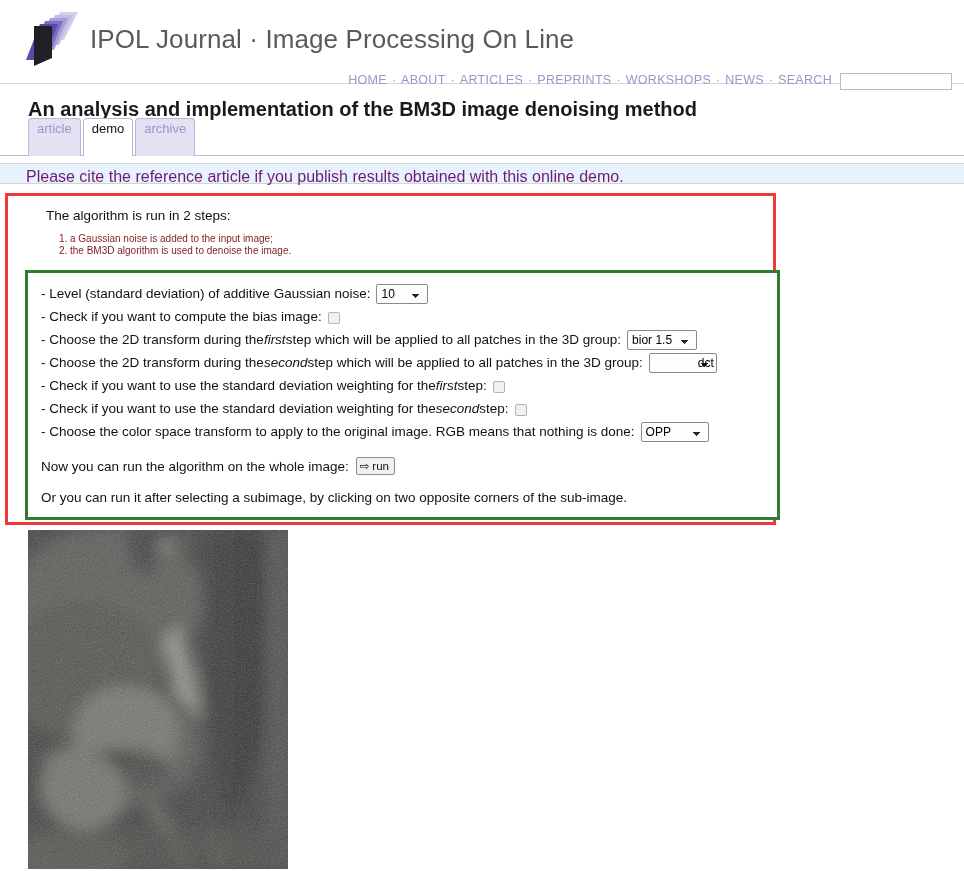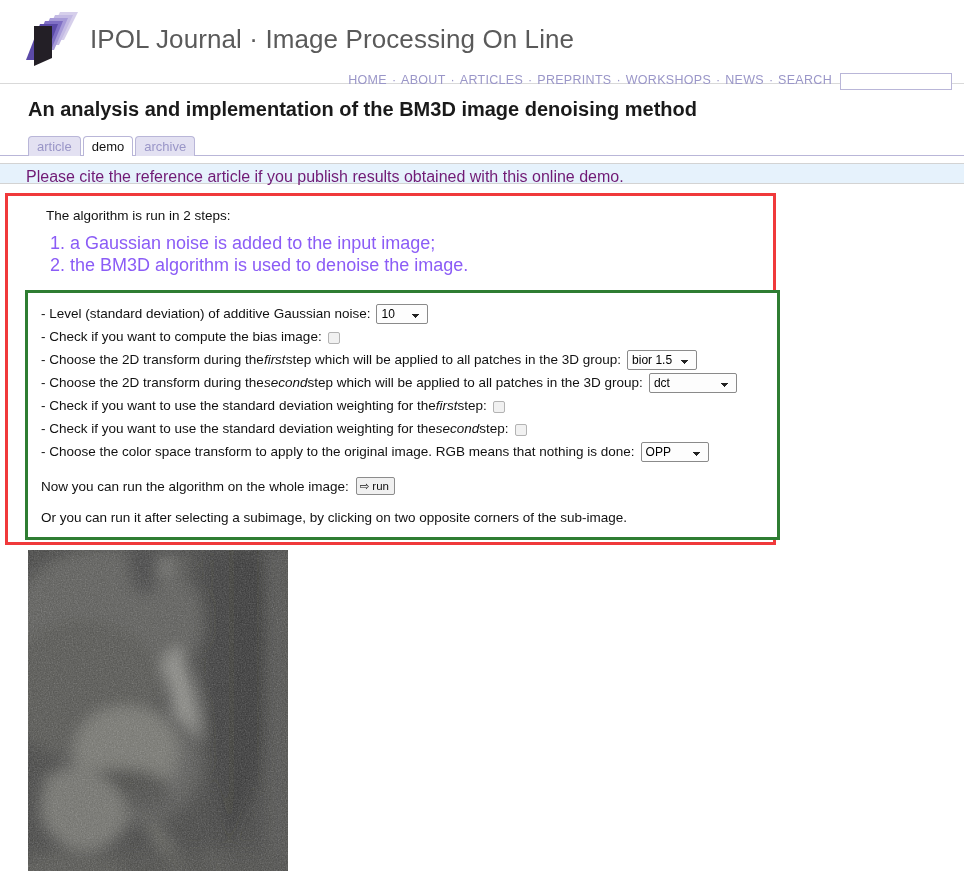--- a/index.html
+++ b/index.html
@@ -91,21 +91,21 @@
   }
   .tabs {
     position: absolute;
     left: 28px;
     bottom: -1px;
     display: flex;
     align-items: flex-end;
   }
   .tab {
     font-size: 13px;
-    padding: 2px 8px 2px 8px;
+    padding: 2px 8px 20px 8px;
     border: 1px solid #b9b6d8;
     border-bottom: none;
     border-radius: 4px 4px 0 0;
     background: #e3e1f2;
     color: #9a96c8;
     margin-right: 2px;
     text-decoration: none;
     line-height: 15px;
   }
   .tab.active {
@@ -139,22 +139,22 @@
     background: #ffffff;
   }
   .intro {
     padding: 12px 0 0 38px;
     font-size: 13.5px;
     color: #111;
   }
   .steps {
     margin: 10px 18px 14px 0;
     padding-left: 62px;
-    font-size: 18px;
-    color: #8b5cf6;
+    font-size: 10px;
+    color: #7f1d1d;
     list-style-type: decimal;
   }
   .steps li { margin: 1px 0; }
 
   .green-box {
     margin: 0 0 2px 17px;
     width: 755px;
     border: 3px solid #2f7d32;
     box-sizing: border-box;
     background: #ffffff;
@@ -188,21 +188,21 @@
       linear-gradient(45deg, transparent 50%, #222 50%),
       linear-gradient(135deg, #222 50%, transparent 50%);
     background-position:
       calc(100% - 11px) 9px,
       calc(100% - 7px) 9px;
     background-size: 4px 4px, 4px 4px;
     background-repeat: no-repeat;
   }
   select.w-noise { width: 52px; }
   select.w-tr1  { width: 70px; }
-  select.w-tr2  { width: 88px; }
+  select.w-tr2  { width: 68px; text-align: right; }
   select.w-color{ width: 68px; }
 
   input.ui-check {
     -webkit-appearance: none;
     appearance: none;
     width: 12px;
     height: 12px;
     border: 1px solid #b3b3b3;
     border-radius: 2px;
     background: #f1f1f1;

